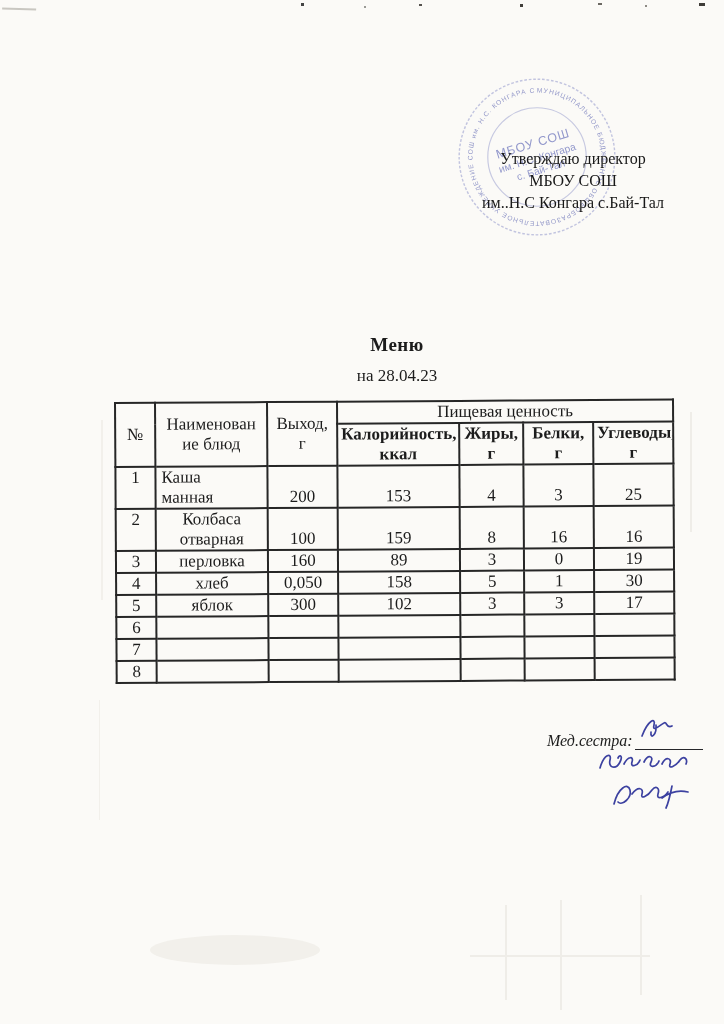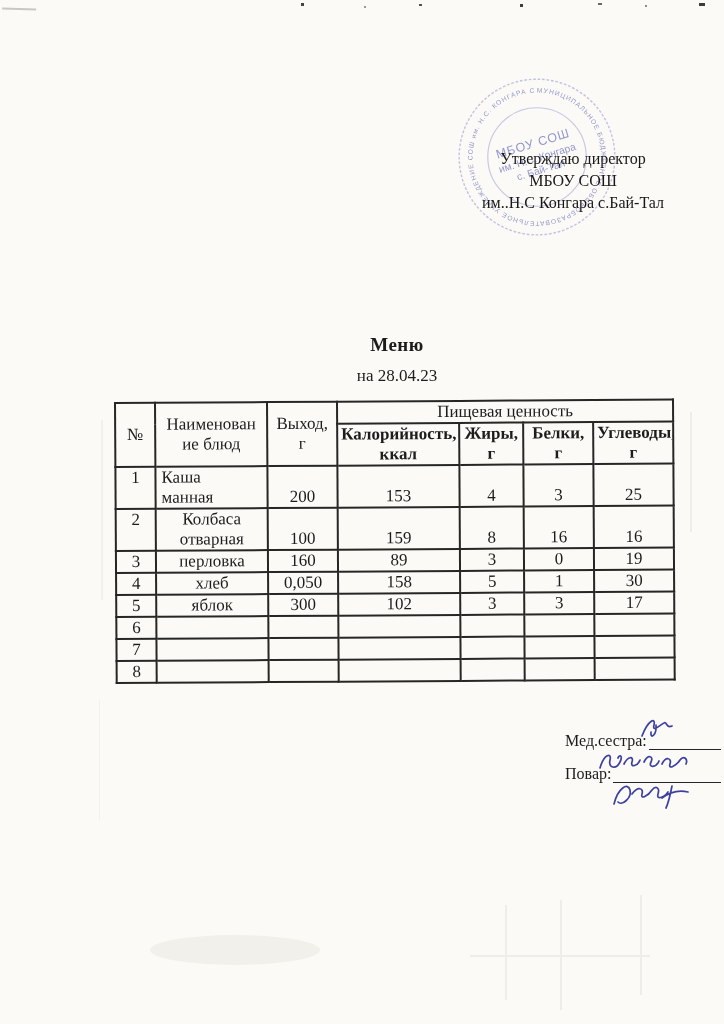--- a/index.html
+++ b/index.html
@@ -46,21 +46,21 @@
     overflow:hidden;
   }
   thead .group-row th{height:20px;}
   thead .sub-row th{height:37px;vertical-align:top;font-weight:bold;}
   tbody tr.tall td{height:37px;vertical-align:bottom;}
   tbody tr.tall td.cell-no, tbody tr.tall td.cell-name{vertical-align:top;}
   tbody tr.short td{height:17px;vertical-align:middle;}
   td.cell-name.left{text-align:left;padding-left:5px;border-radius:7px;}
 
   
-  .sign-block{position:absolute;left:565px;top:726px;width:156px;z-index:2;font-size:16px;}
+  .sign-block{position:absolute;left:547px;top:726px;width:156px;z-index:2;font-size:16px;font-style:italic;}
   .sign-row{display:flex;align-items:flex-end;height:24px;margin-bottom:9px;position:relative;}
   .sign-row .lbl{white-space:nowrap;}
   .sign-row .line{flex:1;border-bottom:1.5px solid #26262a;height:16px;margin-left:2px;}
   .hand-sig{position:absolute;z-index:3;}
   .hand-sig path{fill:none;stroke:#3c41a0;stroke-width:1.7;stroke-linecap:round;}
   .director-sig path{fill:none;stroke:#3c41a0;stroke-width:1.7;stroke-linecap:round;}
 </style>
 </head>
 <body>
 
@@ -215,24 +215,20 @@
         </tr>
       </tbody>
     </table>
   </div>
 
   <div class="sign-block">
     <div class="sign-row">
       <span class="lbl">Мед.сестра:</span>
       <span class="line"></span>
     </div>
-    <div class="sign-row">
-      <span class="lbl">Повар:</span>
-      <span class="line"></span>
-    </div>
   </div>
 
   <svg class="hand-sig" style="left:636px;top:712px;" width="56" height="32" viewBox="0 0 56 32">
     <path d="M6 24 C12 8 20 5 18 13 C16 21 24 13 28 11 C31 9 30 17 36 14 M20 13 C21 23 14 28 15 20"></path>
   </svg>
   <svg class="hand-sig" style="left:596px;top:746px;" width="96" height="32" viewBox="0 0 96 32">
     <path d="M4 22 C8 8 16 6 14 14 C12 22 20 24 24 16 C27 10 24 8 22 12 M28 18 C32 10 38 10 36 16 C34 22 42 20 44 14 M48 16 C52 8 58 10 55 16 C52 22 60 22 63 15 M66 18 C70 10 76 12 74 18 C72 24 80 20 84 14 C88 9 92 13 90 18"></path>
   </svg>
   <svg class="hand-sig" style="left:608px;top:778px;" width="92" height="36" viewBox="0 0 92 36">
     <path d="M6 26 C10 10 20 4 22 12 C24 20 14 28 10 24 M24 16 C30 8 36 10 34 16 C32 22 40 18 44 12 C48 7 52 10 50 16 C48 22 56 20 60 14 M64 8 C62 18 60 26 58 30 M54 20 C62 14 72 12 80 14"></path>

